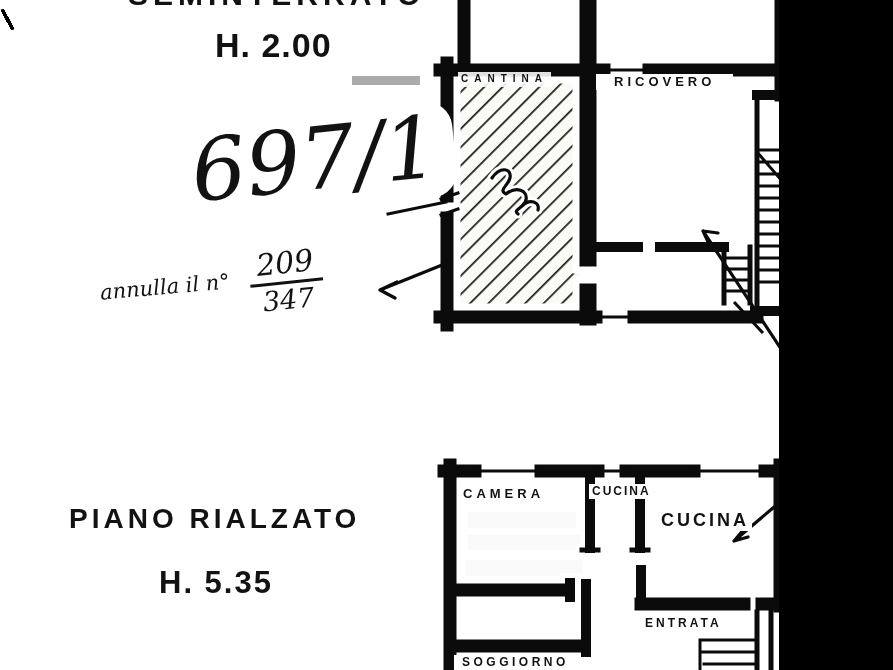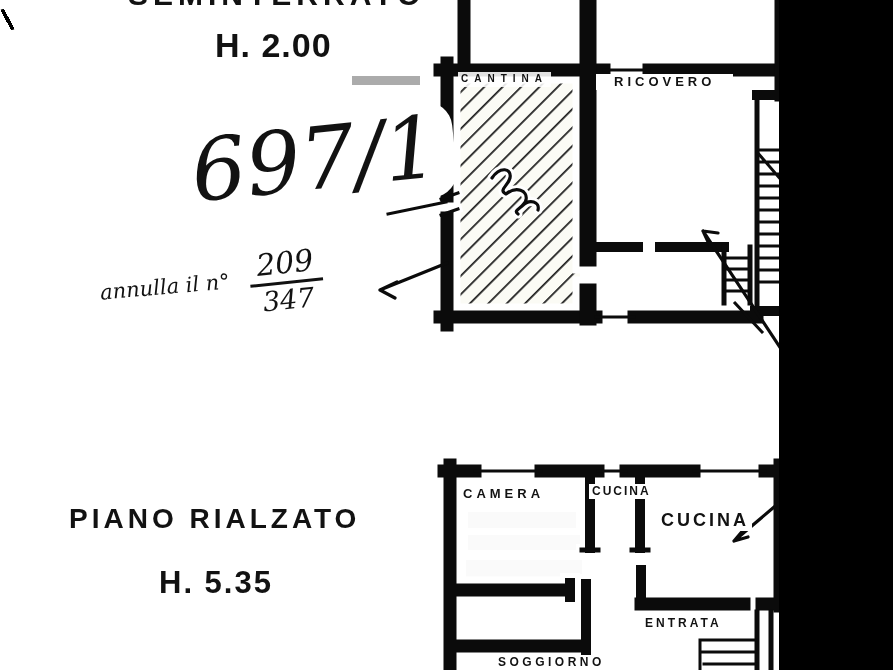--- a/index.html
+++ b/index.html
@@ -27,21 +27,21 @@
   #fraction .num{display:block;font-size:30px;border-bottom:3px solid #111;padding:0 8px 2px 8px;}
   #fraction .den{display:block;font-size:27px;padding-top:2px;}
   #room-cantina{left:458px;top:72px;font-size:10px;letter-spacing:6px;background:rgba(255,255,255,.88);padding:2px 3px;}
   #room-ricovero{left:596px;top:74px;font-size:13px;letter-spacing:4px;padding:1px 18px;}
   #title-lower{left:57px;top:499px;font-size:28px;letter-spacing:4px;padding:5px 12px 9px 12px;}
   #h-lower{left:145px;top:564px;font-size:31px;letter-spacing:2px;padding:3px 14px 7px 14px;}
   #room-camera{left:460px;top:486px;font-size:13px;letter-spacing:4px;padding:1px 3px;}
   #room-bagno{left:589px;top:484px;font-size:12px;letter-spacing:2px;padding:1px 3px;}
   #room-cucina{left:658px;top:510px;font-size:18px;letter-spacing:3px;padding:1px 3px;}
   #room-entrata{left:642px;top:616px;font-size:12px;letter-spacing:3px;padding:1px 3px;}
-  #room-soggiorno{left:454px;top:655px;font-size:12px;letter-spacing:3.5px;padding:1px 8px;margin-left:36px;}
+  #room-soggiorno{left:454px;top:655px;font-size:12px;letter-spacing:3.5px;padding:1px 8px;}
   .speck-tl{
     position:absolute;left:0;top:9px;width:15px;height:21px;border-radius:3px;
     background:linear-gradient(62deg,transparent 42%,#000 42%,#000 58%,transparent 58%),#fff;
   }
   .gray-strip{position:absolute;left:352px;top:76px;width:68px;height:9px;background:#8f8f8f;opacity:.75;}
   .speck-br1{position:absolute;left:846px;top:650px;width:16px;height:6px;background:#6e6e6e;border-radius:2px;}
   .speck-br2{position:absolute;left:866px;top:657px;width:21px;height:7px;background:#474747;border-radius:2px;}
 </style>
 </head>
 <body>

